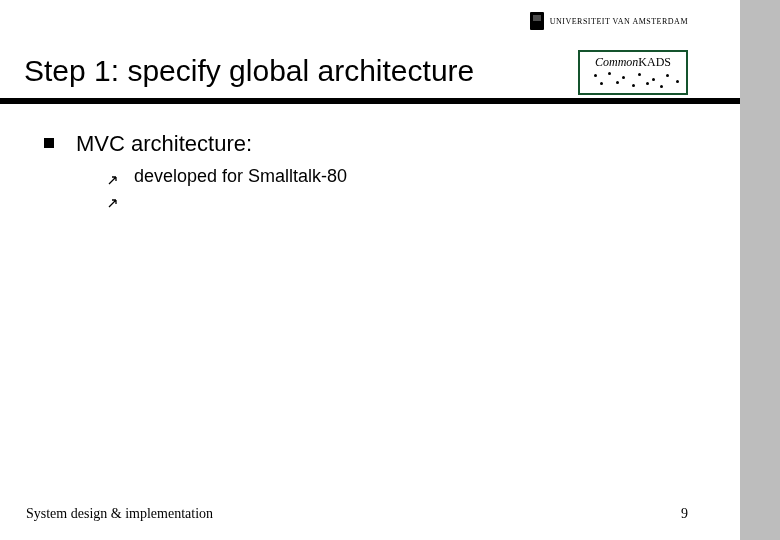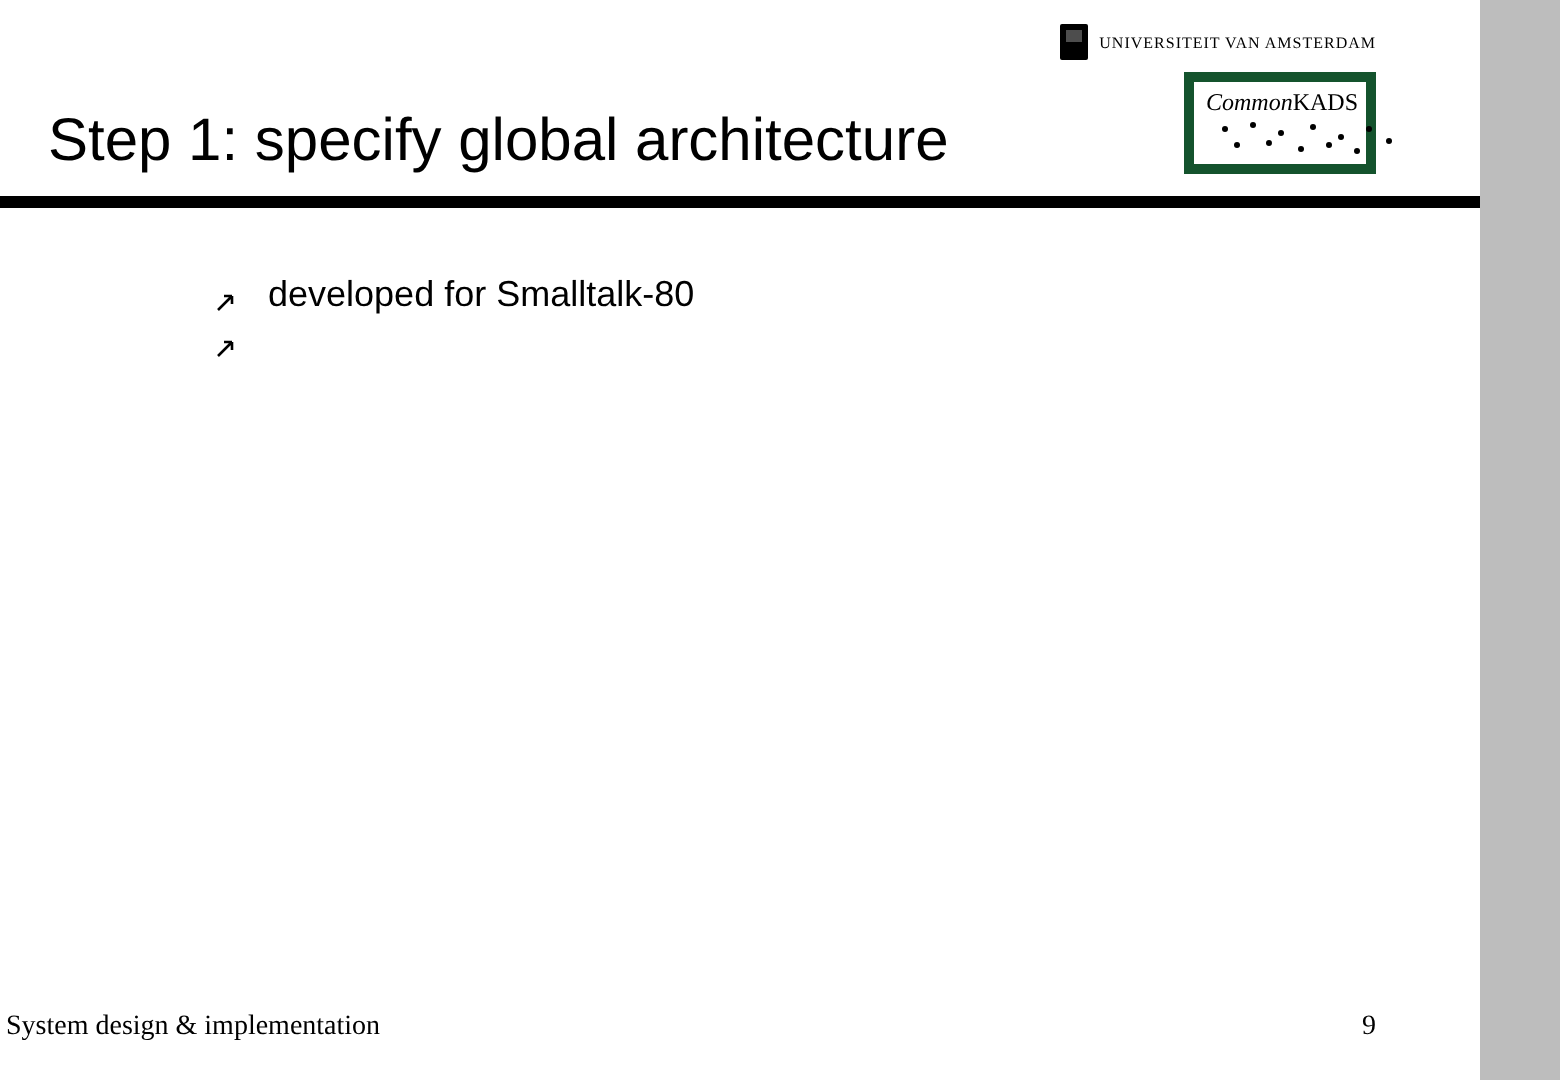--- a/index.html
+++ b/index.html
@@ -25,21 +25,21 @@
     height: 540px;
     background: #bdbdbd;
   }
   .top-logos {
     position: absolute;
     top: 12px;
     right: 52px;
     display: flex;
     flex-direction: column;
     align-items: flex-end;
-    gap: 6px;
+    gap: 20px;
   }
   .uni-logo {
     display: flex;
     align-items: center;
     gap: 6px;
     font-size: 8px;
     color: #000;
     font-family: "Times New Roman", serif;
     letter-spacing: 0.5px;
   }
@@ -54,24 +54,24 @@
     content: "";
     position: absolute;
     top: 3px;
     left: 3px;
     width: 8px;
     height: 6px;
     background: #fff;
     opacity: 0.3;
   }
   .kads-logo {
-    border: 5px solid #14532d;
+    border: 2px solid #14532d;
     padding: 3px 6px;
     text-align: center;
-    width: 96px;
+    width: 110px;
     background: #fff;
   }
   .kads-logo .kads-text {
     font-size: 12px;
     font-family: "Times New Roman", serif;
   }
   .kads-logo .kads-italic { font-style: italic; }
   .kads-logo .dots {
     margin-top: 2px;
     height: 18px;
@@ -143,21 +143,21 @@
   }
   .sub-row .arrow svg { display: block; }
   .sub-row .text {
     font-size: 18px;
     line-height: 1.3;
     color: #000;
   }
   .footer {
     position: absolute;
     bottom: 18px;
-    left: 3px;
+    left: 26px;
     right: 52px;
     display: flex;
     justify-content: space-between;
     align-items: baseline;
     font-family: "Times New Roman", serif;
   }
   .footer .footer-left {
     font-size: 14px;
     color: #000;
   }
@@ -194,20 +194,24 @@
         <span style="top:13px;left:74px"></span>
         <span style="top:8px;left:90px"></span>
       </div>
     </div>
   </div>
 
   <div class="title">Step 1: specify global architecture</div>
   <div class="title-rule"></div>
 
   <div class="content">
+    <div class="bullet-row">
+      <span class="square"></span>
+      <span class="text">MVC architecture:</span>
+    </div>
     <div class="sub-list">
       <div class="sub-row">
         <span class="arrow">
           <svg width="12" height="12" viewBox="0 0 12 12">
               <path d="M1 11 L8 4 M8 4 L4 4 M8 4 L8 8" stroke="#000" stroke-width="1.3" fill="none"></path>
             </svg>
         </span>
         <span class="text">developed for Smalltalk-80</span>
       </div>
       <div class="sub-row">

